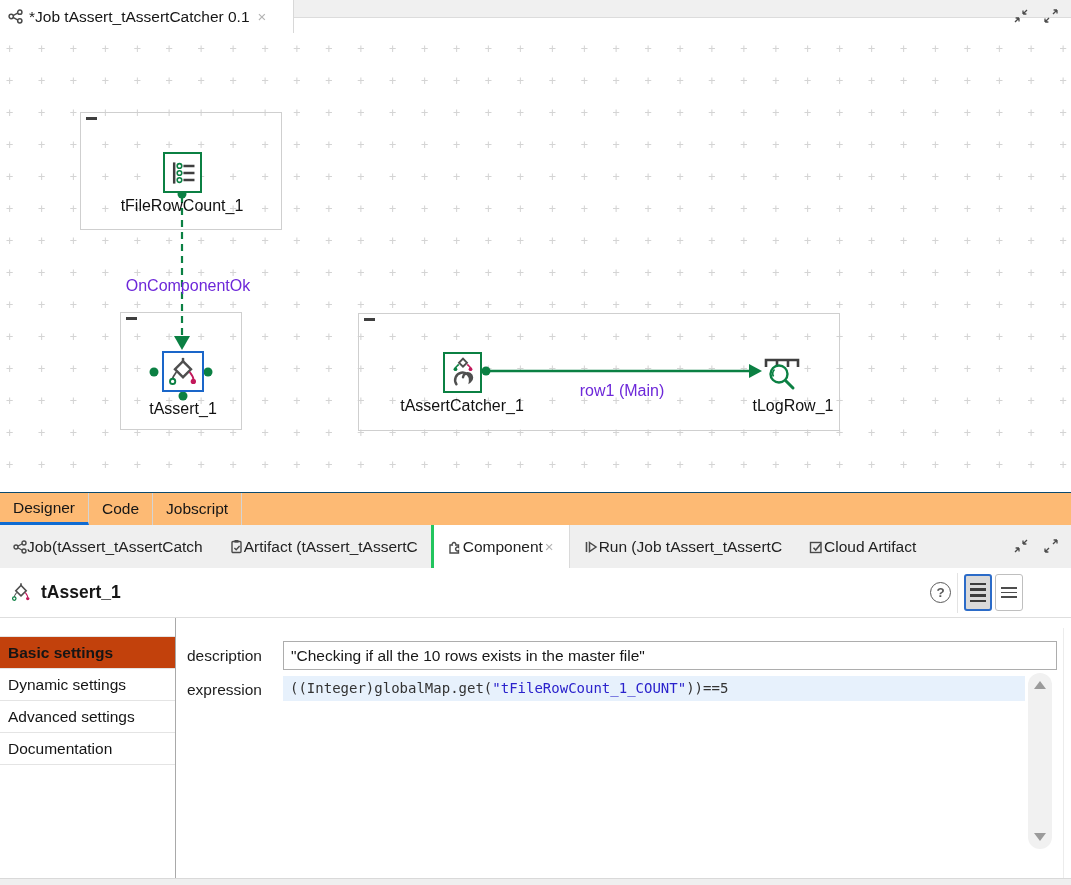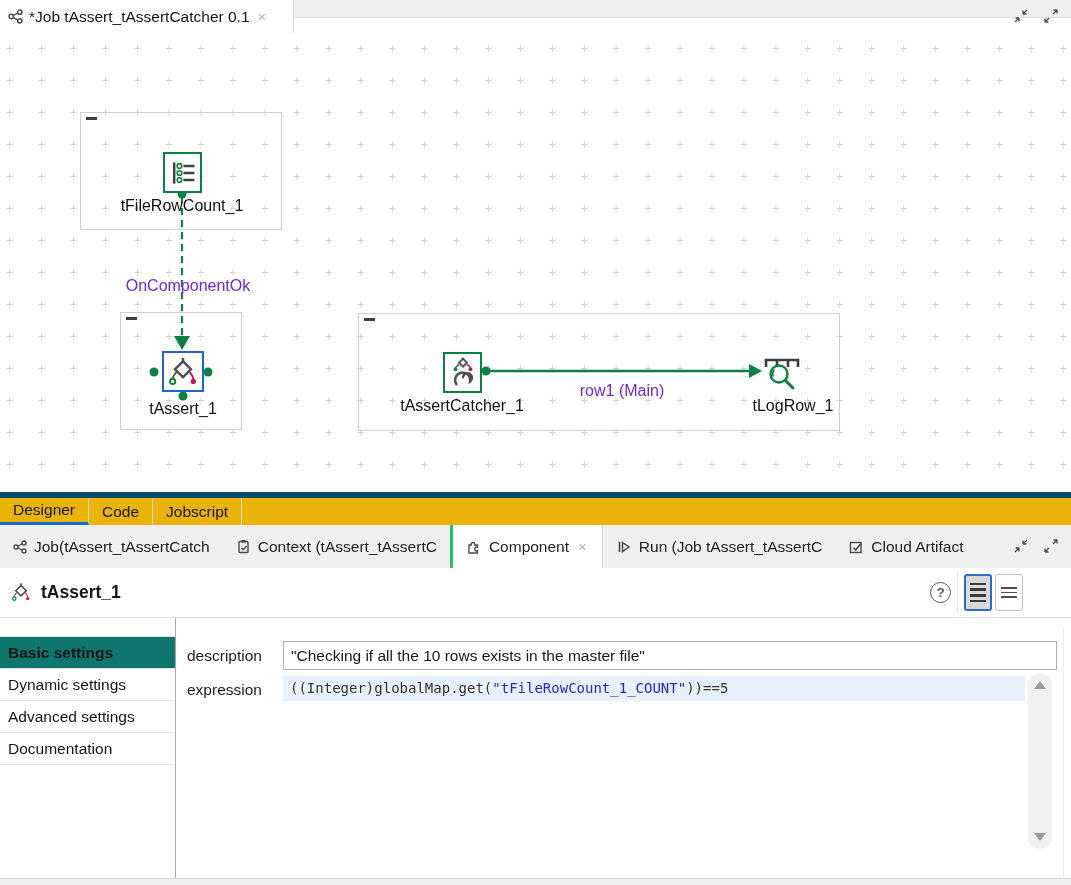--- a/index.html
+++ b/index.html
@@ -34,28 +34,28 @@
   .gbox .collapse{position:absolute;left:5px;top:4px;width:11px;height:3px;background:#3f3f3f}
   .comp-icon{display:flex;align-items:center;justify-content:center;background:#fff}
   .green-border{border:2.5px solid var(--green)}
   .blue-border{border:2.5px solid var(--blue)}
   .nlabel{position:absolute;width:180px;margin-left:-90px;text-align:center;
           font-size:16px;color:#111;white-space:nowrap}
   .clabel{color:#6d28d9}
   svg{display:block}
 
   
-  .designer-tabbar{left:0;top:492px;width:1071px;height:33px;background:#eab308;
-                   border-top:6px solid #0c4a6e;display:flex;align-items:stretch}
+  .designer-tabbar{left:0;top:492px;width:1071px;height:33px;background:#fdba74;
+                   border-top:1px solid #0c4a6e;display:flex;align-items:stretch}
   .dtab{padding:0 13px;font-size:15.5px;display:flex;align-items:center;border-right:1px solid #d4d4d4}
   .dtab.active{border-bottom:3px solid #0f6bd2;font-weight:400}
 
   
   .panel-tabbar{left:0;top:525px;width:1071px;height:43px;background:#efefef;display:flex;align-items:stretch}
-  .ptab{padding:0 13px;display:flex;align-items:center;gap:7px;font-size:15.5px;color:#222;white-space:nowrap}
+  .ptab{padding:0 13px;display:flex;align-items:center;font-size:15.5px;color:#222;white-space:nowrap}
   .ptab.active{background:#fff;border-left:3px solid #22c55e;border-right:1px solid #dadada}
   .ctl-panel{right:12px;top:538px}
 
   
   .component-panel{left:0;top:568px;width:1071px;height:317px;background:#fff}
   .cp-header{left:0;top:0;width:1071px;height:50px;display:flex;align-items:center;
              padding-left:10px;border-bottom:1px solid #dedede}
   .cp-title{font-size:17.5px;font-weight:bold;margin-left:9px}
   .hdr-divider{position:absolute;left:957px;top:5px;height:40px;width:1px;background:#e3e3e3}
   .help{position:absolute;left:930px;top:14px;width:21px;height:21px;border:1.6px solid #5a5a5a;
@@ -64,21 +64,21 @@
   .vbtn{position:absolute;top:6px;width:28px;height:37px;border:1px solid #bfbfbf;border-radius:3px;
         background:#fff;display:flex;flex-direction:column;justify-content:center;align-items:center;gap:3px}
   .vbtn.sel{background:#d9d9d9;border:2px solid #2b6bc8}
   .vbtn .bar{width:16px;height:2.6px;background:#3c3c3c}
   .vbtn.thin .bar{height:1.6px;background:#4d4d4d}
 
   .settings-nav{left:0;top:50px;width:176px;height:260px;border-right:1px solid #a9a9a9;padding-top:18px}
   .nav-list{border-top:1px solid #e4e4e4}
   .nav-item{height:32px;line-height:32px;padding-left:8px;font-size:15.5px;
             border-bottom:1px solid #e4e4e4;color:#151515;white-space:nowrap}
-  .nav-item.sel{background:#0f766e;font-weight:bold}
+  .nav-item.sel{background:#c2410c;font-weight:bold}
 
   .settings-main{left:176px;top:60px;width:895px;height:260px}
   .field-label{position:absolute;font-size:15.5px;color:#1c1c1c}
   .desc-input{position:absolute;left:107px;top:13px;width:774px;height:29px;border:1px solid #adadad;
               background:#fff;font-family:"Liberation Sans",sans-serif;font-size:15.5px;color:#171717;
               padding:0 7px;outline:none}
   .code-area{position:absolute;left:107px;top:48px;width:742px;height:172px;background:#fff}
   .code-line{height:25px;line-height:25px;background:var(--hl);padding:0 7px;
              font-family:"DejaVu Sans Mono","Liberation Mono",monospace;font-size:14px;color:#333;
              white-space:nowrap;overflow:hidden}
@@ -233,21 +233,21 @@
     <span>Job(tAssert_tAssertCatch</span>
   </div>
   <div class="ptab">
     <span>
       <svg width="15" height="15" viewBox="0 0 15 15">
         <rect x="3" y="2.5" width="9" height="11" rx="1" fill="none" stroke="#4a4a4a" stroke-width="1.4"></rect>
         <rect x="5.5" y="1" width="4" height="2.6" fill="#4a4a4a"></rect>
         <path d="M5.4 9 l1.8 1.8 L10.6 7" stroke="#4a4a4a" stroke-width="1.4" fill="none"></path>
       </svg>
     </span>
-    <span>Context (tAssert_tAssertC</span>
+    <span>Artifact (tAssert_tAssertC</span>
   </div>
   <div class="ptab active">
     <span>
       <svg width="16" height="16" viewBox="0 0 16 16">
         <path d="M3 6 H5.2 A1.9 1.9 0 1 1 8.8 6 H11.5 V8.4 A1.9 1.9 0 1 0 11.5 11.6 V14 H3 Z" fill="none" stroke="#4a4a4a" stroke-width="1.4"></path>
       </svg>
     </span>
     <span>Component</span>
     <span class="tab-close">×</span>
   </div>

